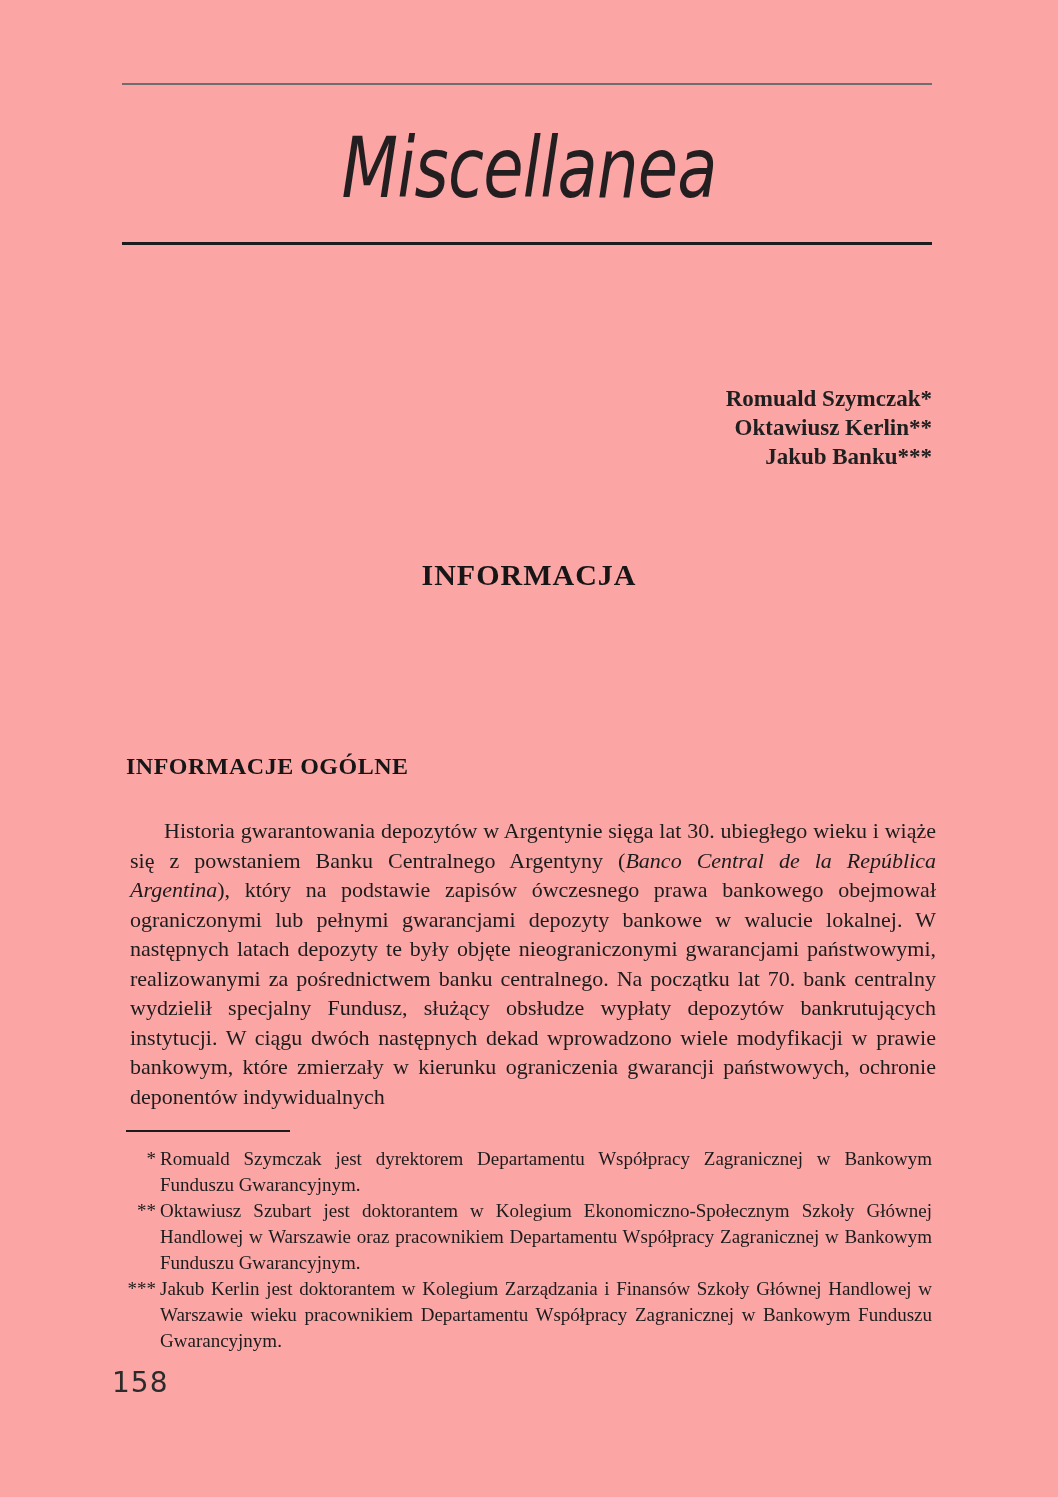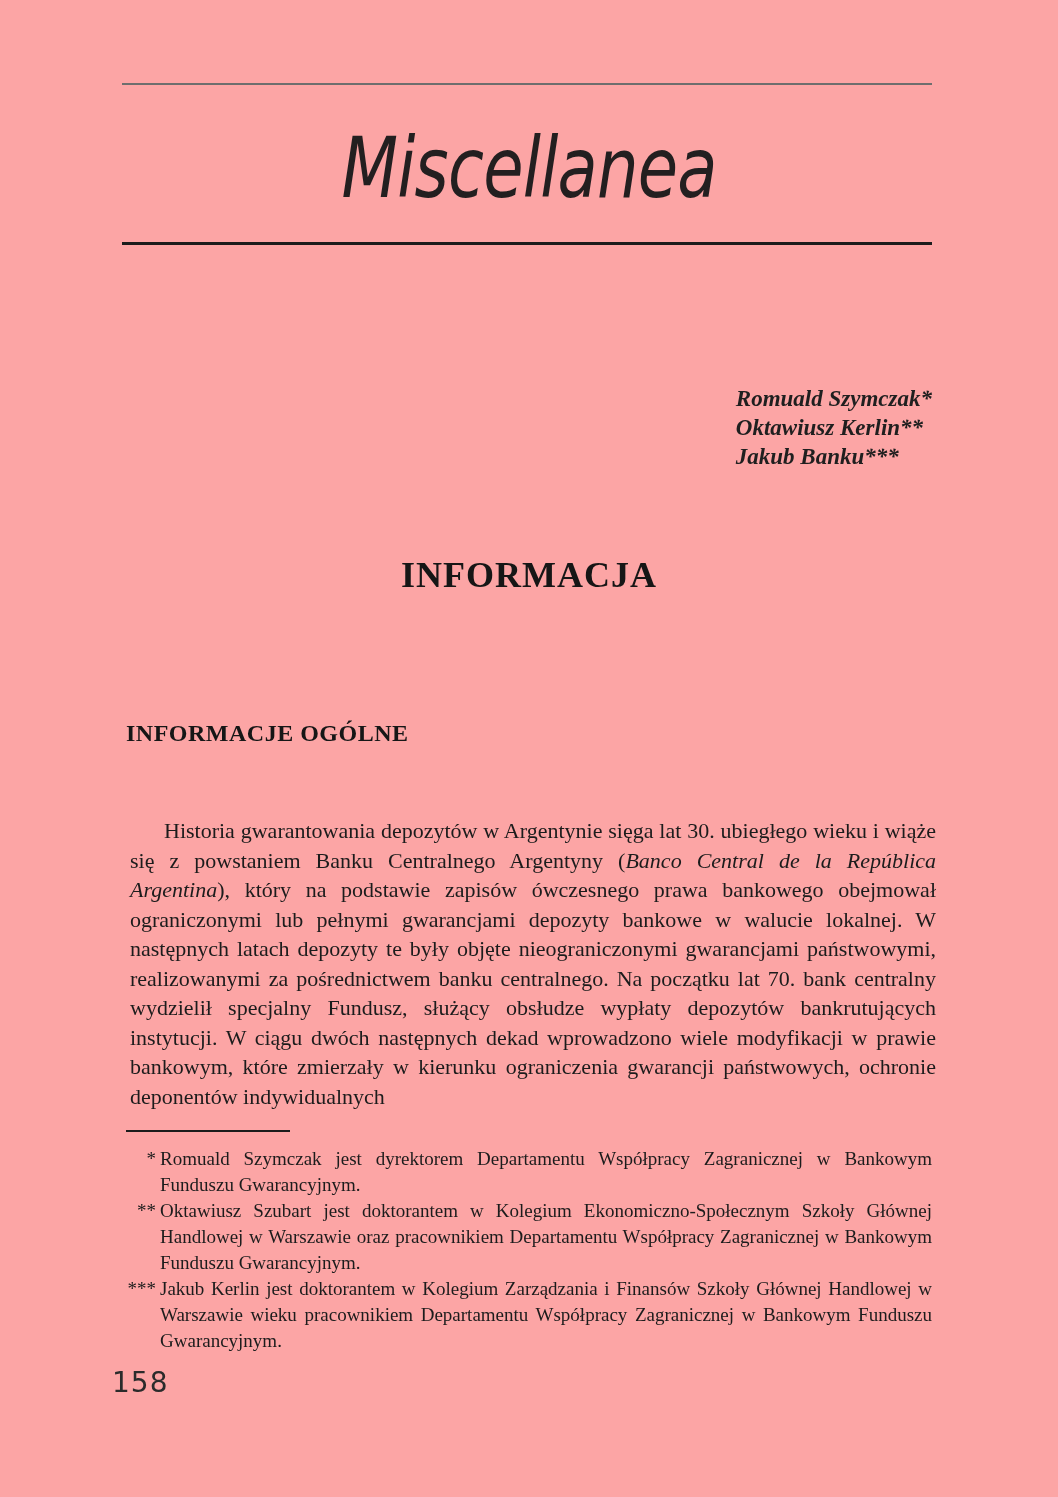--- a/index.html
+++ b/index.html
@@ -45,43 +45,42 @@
     line-height: 84px;
     color: #231f20;
     transform: scaleX(0.78);
     transform-origin: 50% 50%;
     letter-spacing: -1px;
   }
   .authors {
     position: absolute;
     top: 384px;
     right: 126px;
-    text-align: left;
+    text-align: right;
     font-weight: bold;
-    font-style: italic;
     font-size: 23px;
     line-height: 29px;
     color: #1f1f1f;
   }
   .article-title {
     position: absolute;
     top: 555px;
     left: 60px;
     right: 60px;
     margin: 0;
     text-align: center;
     font-weight: bold;
-    font-size: 36px;
+    font-size: 30px;
     line-height: 40px;
     letter-spacing: 1px;
     color: #161616;
   }
   .section-heading {
     position: absolute;
-    top: 720px;
+    top: 753px;
     left: 126px;
     margin: 0;
     font-weight: bold;
     font-size: 24px;
     letter-spacing: 0.5px;
     color: #161616;
   }
   .body-par {
     position: absolute;
     top: 812px;

